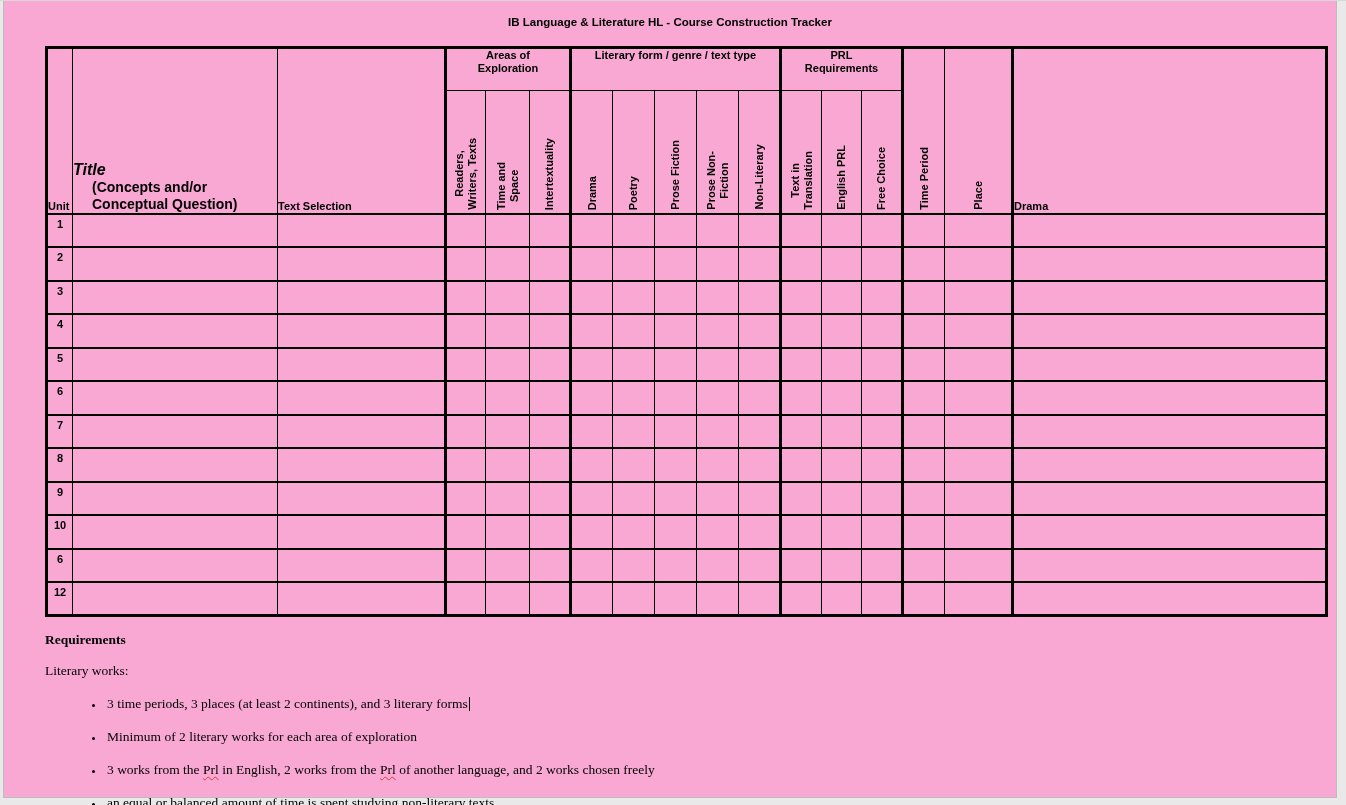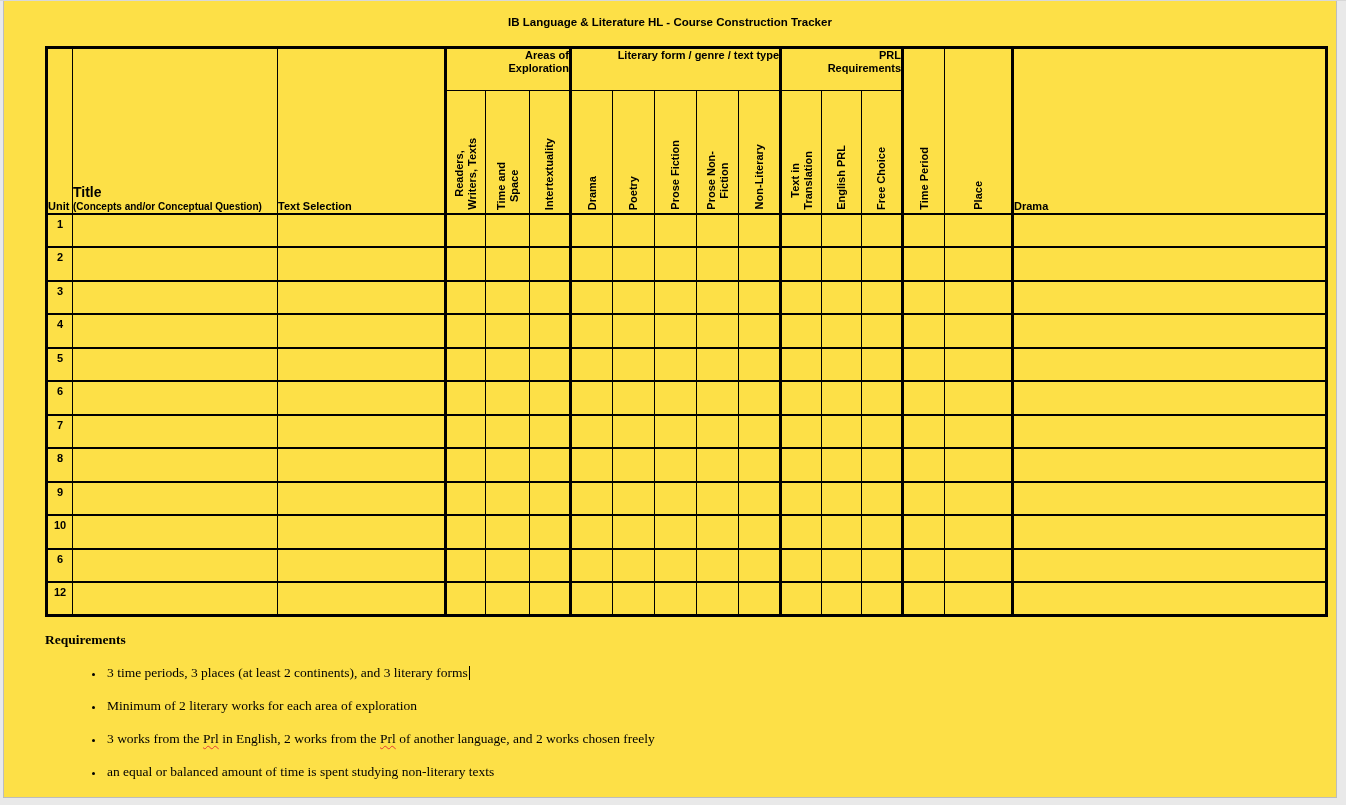--- a/index.html
+++ b/index.html
@@ -22,21 +22,21 @@
     height: 1px;
     background: #d8d8d8;
     z-index: 5;
   }
   .page {
     position: absolute;
     left: 3px;
     top: 0;
     width: 1334px;
     height: 798px;
-    background: #fde047;
+    background: #f9a8d4;
     border-left: 1px solid #bdbdbd;
     border-right: 1px solid #bdbdbd;
     border-bottom: 1px solid #bdbdbd;
   }
   .doc-title {
     position: absolute;
     top: 16px;
     left: 0;
     right: 0;
     text-align: center;
@@ -65,41 +65,41 @@
   td.bl-thick    { border-left-width: 3px !important; }
 
   td.hcell { font-size: 11px; font-weight: bold; line-height: 1.15; }
   td.v-bottom {
     vertical-align: bottom;
     text-align: left;
     padding: 3px 4px 5px 4px;
   }
   td.group {
     vertical-align: top;
-    text-align: right;
+    text-align: center;
     padding: 5px 5px 3px 5px;
     white-space: pre-line;
     border-bottom-width: 1px;
   }
   td.rot {
     vertical-align: bottom;
     text-align: center;
     padding: 0 0 6px 0;
   }
   .vtext {
     display: inline-block;
     writing-mode: vertical-rl;
     transform: rotate(180deg);
     font-size: 11px;
     font-weight: bold;
     line-height: 1.18;
     white-space: pre-line;
   }
-  .t-main { font-size: 14px; }
-  .t-sub  { font-size: 10px; line-height: 1.2; }
+  .t-main { font-size: 16px; font-style: italic; }
+  .t-sub  { font-size: 14px; line-height: 1.2; margin-left: 19px; }
   tbody td.unit-cell {
     vertical-align: top;
     text-align: center;
     padding-top: 3px;
     font-size: 11px;
     font-weight: bold;
   }
   
   .reqs {
     position: absolute;
@@ -426,20 +426,21 @@
             <td></td>
             <td class="bl-thick"></td>
             <td></td>
             <td class="bl-thick"></td>
           </tr>
         </tbody>
     </table>
 
     <div class="reqs">
       <div class="req-heading">Requirements</div>
+      <div class="req-label">Literary works:</div>
       <ul id="literary-list">
           <li><span>3 time periods, 3 places (at least 2 continents), and 3 literary forms</span><span class="text-cursor"></span></li>
           <li><span>Minimum of 2 literary works for each area of exploration</span></li>
           <li><span>3 works from the </span><span class="misspelled">Prl</span><span> in English, 2 works from the </span><span class="misspelled">Prl</span><span> of another language, and 2 works chosen freely</span></li>
         </ul>
       <ul id="nonliterary-list">
           <li><span>an equal or balanced amount of time is spent studying non-literary texts</span></li>
         </ul>
     </div>
 

